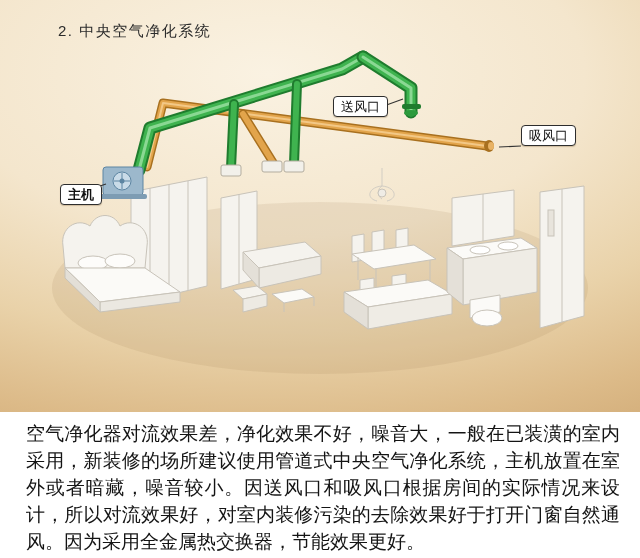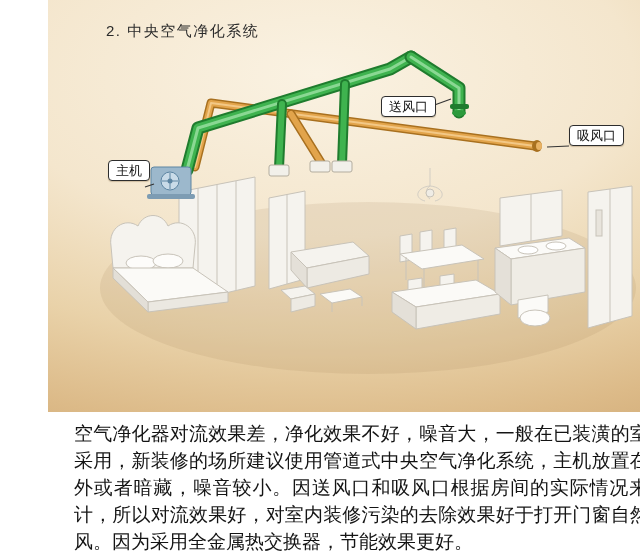--- a/index.html
+++ b/index.html
@@ -1,21 +1,21 @@
 <!DOCTYPE html>
 <html><head>
 <meta charset="utf-8">
 <style>
   html, body { margin: 0; padding: 0; }
   body {
     width: 640px; height: 558px; overflow: hidden;
     font-family: "Liberation Sans", "DejaVu Sans", sans-serif;
     background: #ffffff;
   }
-  .page { position: relative; width: 552px; height: 558px; background: #000000; margin-left: 48px; }
+  .page { position: relative; width: 552px; height: 558px; background: #000000; }
 
   
   .illustration-panel {
     position: absolute; top: 0; left: 0; width: 640px; height: 412px;
     background: radial-gradient(ellipse 130% 105% at 42% 18%,
                 #faf2e2 0%, #f4e6cd 38%, #e9d2a9 62%, #dcba88 82%, #cda671 100%);
   }
   .section-title {
     position: absolute; top: 22px; left: 58px;
     font-size: 15px; letter-spacing: 1.5px; color: #2b2b2b;
@@ -28,21 +28,21 @@
     background: #ffffff;
     border: 1px solid #2d2d2d;
     border-radius: 4px;
     padding: 1px 7px;
     font-size: 13px; line-height: 17px; color: #111;
     white-space: nowrap;
     box-shadow: 0 1px 1px rgba(90,60,20,0.25);
   }
   .callout-supply { left: 333px; top: 96px; }
   .callout-intake { left: 521px; top: 125px; }
-  .callout-main   { left: 60px;  top: 160px; }
+  .callout-main   { left: 60px;  top: 184px; font-weight: bold; }
 
   
   .description {
     position: absolute; top: 412px; left: 0;
     width: 640px; height: 146px;
     background: #ffffff;
     box-sizing: border-box;
     padding: 8px 20px 0 26px;
     font-size: 19px; line-height: 27px;
     color: #141414;

